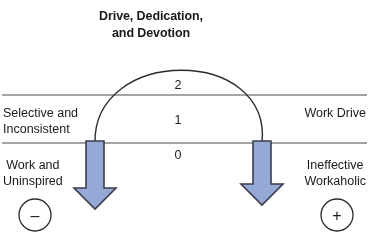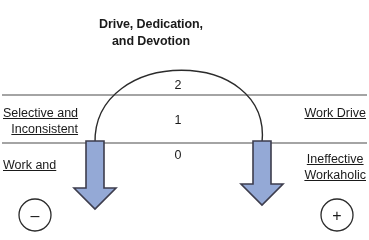--- a/index.html
+++ b/index.html
@@ -15,42 +15,41 @@
     overflow:hidden;
   }
   #svg-layer{
     position:absolute;
     left:0; top:0;
     width:369px;
     height:239px;
   }
   .title{
     position:absolute;
-    left:0; top:16px;
+    left:0; top:8px;
     width:302px;
     text-align:center;
     font-weight:bold;
     font-size:12.5px;
     line-height:17px;
     letter-spacing:-0.1px;
   }
   .title div{white-space:nowrap;}
   .side-label{
     position:absolute;
     font-size:12.5px;
     line-height:15.5px;
     white-space:nowrap;
-    text-decoration:underline;
   }
   .left-label{left:3px;text-align:left;}
   .right-label{right:3px;text-align:right;}
   .label-upper-left{top:106px;}
   .label-lower-left{top:158px;}
   .label-upper-right{top:106px;}
-  .label-lower-right{top:152px;}
+  .label-lower-right{top:158px;}
   .scale-num{
     position:absolute;
     width:30px;
     text-align:center;
     font-size:12.5px;
     line-height:14px;
   }
   .n2{left:163px; top:78px;}
   .n1{left:163px; top:113px;}
   .n0{left:163px; top:148px;}
@@ -83,25 +82,26 @@
     <div>Drive, Dedication,</div>
     <div>and Devotion</div>
   </div>
 
   <div class="scale-num n2">2</div>
   <div class="scale-num n1">1</div>
   <div class="scale-num n0">0</div>
 
   <div class="side-label left-label label-upper-left">
     <div>Selective and</div>
-    <div style="text-align:right">Inconsistent</div>
+    <div style="text-align:left">Inconsistent</div>
   </div>
 
   <div class="side-label left-label label-lower-left">
     <div style="text-align:center">Work and</div>
+    <div>Uninspired</div>
   </div>
 
   <div class="side-label right-label label-upper-right">
     <div style="text-align:center">Work Drive</div>
   </div>
 
   <div class="side-label right-label label-lower-right">
     <div style="text-align:center">Ineffective</div>
     <div>Workaholic</div>
   </div>

